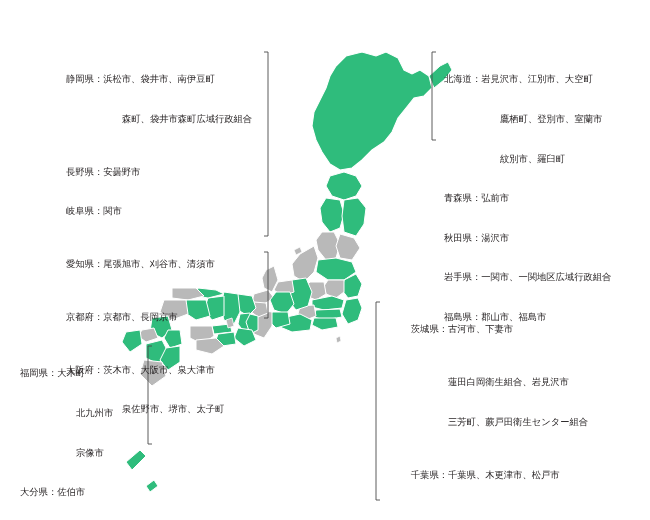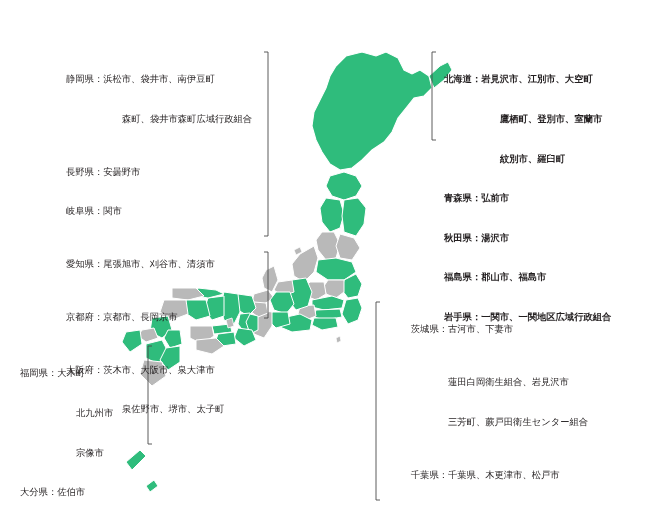--- a/index.html
+++ b/index.html
@@ -37,21 +37,21 @@
   .ann .row {
     display: block;
     white-space: pre;
   }
   .pref {
     display: inline-block;
     text-align: right;
   }
   .block-tl { left: 66px; top: 47px; }
   .block-bl { left: 20px; top: 341px; }
-  .block-tr { left: 444px; top: 47px; font-weight: bold; }
+  .block-tr { left: 444px; top: 47px; }
   .block-br { left: 388px; top: 297px; }
   svg.lines {
     position: absolute;
     left: 0;
     top: 0;
     width: 650px;
     height: 520px;
     pointer-events: none;
   }
 </style>
@@ -210,22 +210,22 @@
     
     
   </div>
 
   <div class="ann block-tr">
     <div><span class="pref">北海道：</span><span>岩見沢市、江別市、大空町</span></div>
     <div class="row" style="padding-left:56px">鷹栖町、登別市、室蘭市</div>
     <div class="row" style="padding-left:56px">紋別市、羅臼町</div>
     <div><span class="pref">青森県：</span><span>弘前市</span></div>
     <div><span class="pref">秋田県：</span><span>湯沢市</span></div>
+    <div><span class="pref">岩手県：</span><span>一関市、一関地区広域行政組合</span></div>
     <div><span class="pref">福島県：</span><span>郡山市、福島市</span></div>
-    <div><span class="pref">岩手県：</span><span>一関市、一関地区広域行政組合</span></div>
   </div>
 
   <div class="ann block-br">
     <div><span class="pref" style="width:60px">茨城県：</span><span>古河市、下妻市</span></div>
 
     <div class="row" style="padding-left:60px">蓮田白岡衛生組合、岩見沢市</div>
     <div class="row" style="padding-left:60px">三芳町、蕨戸田衛生センター組合</div>
 
     <div><span class="pref" style="width:60px">千葉県：</span><span>千葉県、木更津市、松戸市</span></div>
     

